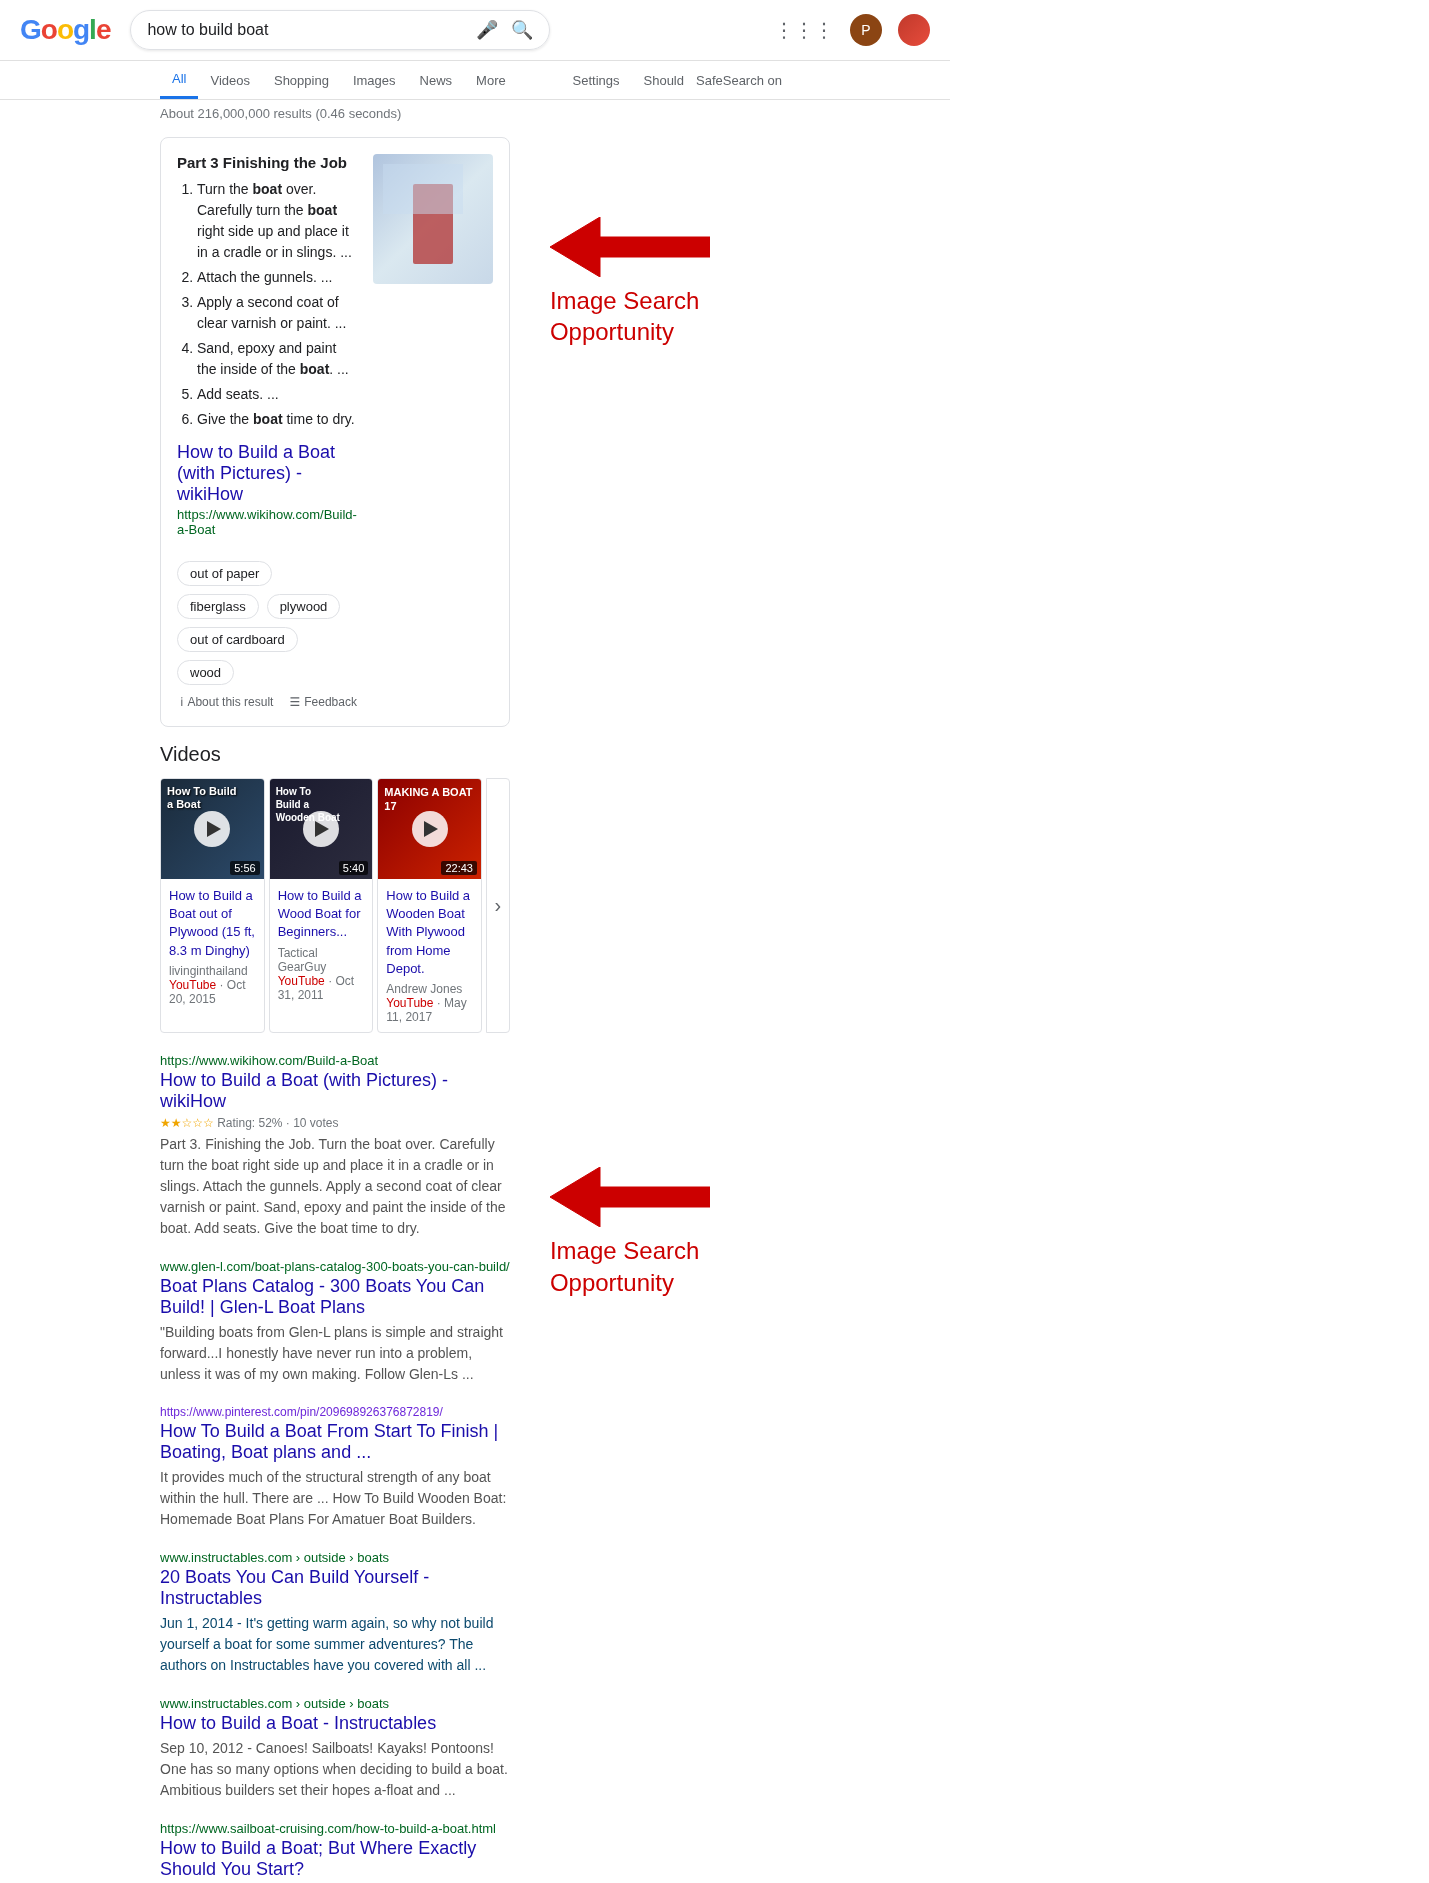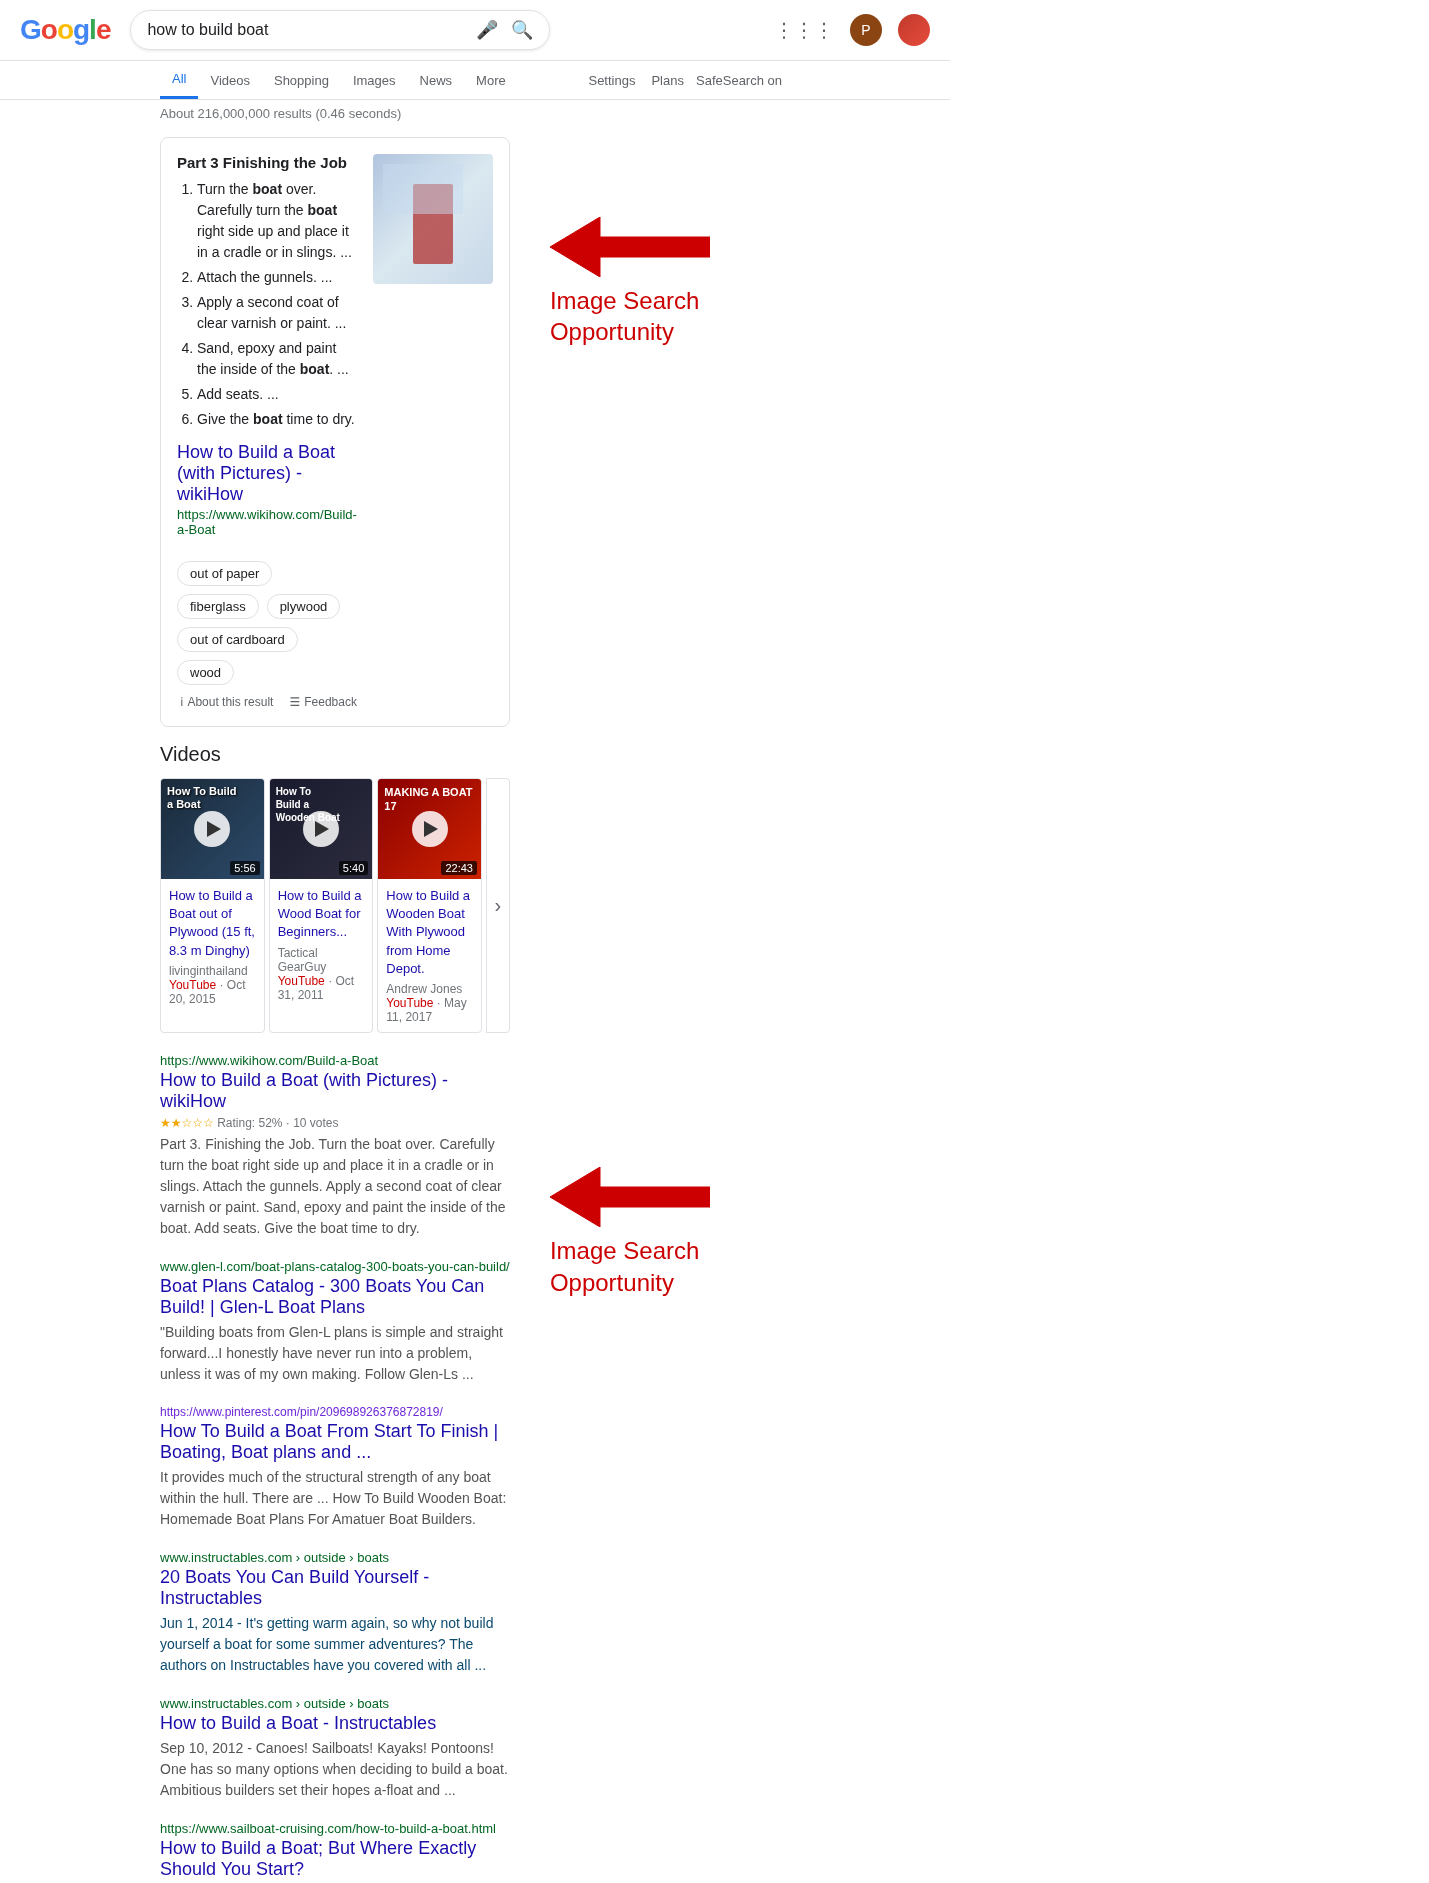--- a/index.html
+++ b/index.html
@@ -28,23 +28,23 @@
     </div>
   </div>
 
   <div style="display:flex; align-items:center; padding:0 160px; border-bottom:1px solid #e0e0e0;">
     <div style="padding:10px 12px; font-size:13px; color:#1a73e8; border-bottom:3px solid #1a73e8; cursor:pointer;">All</div>
     <div style="padding:10px 12px; font-size:13px; color:#5f6368; cursor:pointer;">Videos</div>
     <div style="padding:10px 12px; font-size:13px; color:#5f6368; cursor:pointer;">Shopping</div>
     <div style="padding:10px 12px; font-size:13px; color:#5f6368; cursor:pointer;">Images</div>
     <div style="padding:10px 12px; font-size:13px; color:#5f6368; cursor:pointer;">News</div>
     <div style="padding:10px 12px; font-size:13px; color:#5f6368; cursor:pointer;">More</div>
-    <div style="margin-left:auto; display:flex; gap:8px;">
+    <div style="margin-left:auto; display:flex; gap:16px;">
       <span style="font-size:13px; color:#5f6368; cursor:pointer; padding:10px 4px;">Settings</span>
-      <span style="font-size:13px; color:#5f6368; cursor:pointer; padding:10px 4px;">Plans</span>
+      <span style="font-size:13px; color:#5f6368; cursor:pointer; padding:10px 4px;">Should</span>
     </div>
     <div style="font-size:13px; color:#5f6368; padding:10px 8px;">SafeSearch on</div>
   </div>
 
   <div style="padding:6px 160px; font-size:13px; color:#70757a;">About 216,000,000 results (0.46 seconds)</div>
 
   <div style="display:flex; padding:10px 160px;">
 
     <div style="flex:1; max-width:600px;">
 

